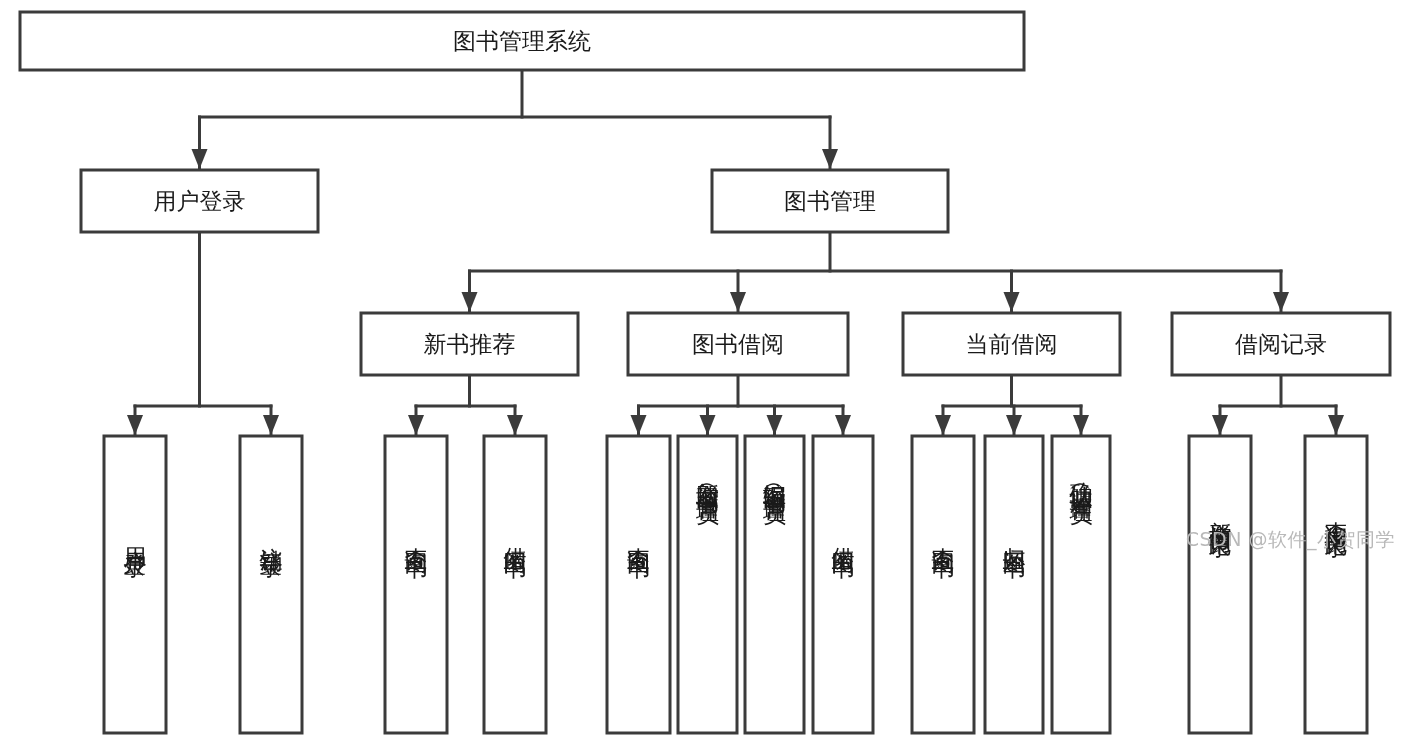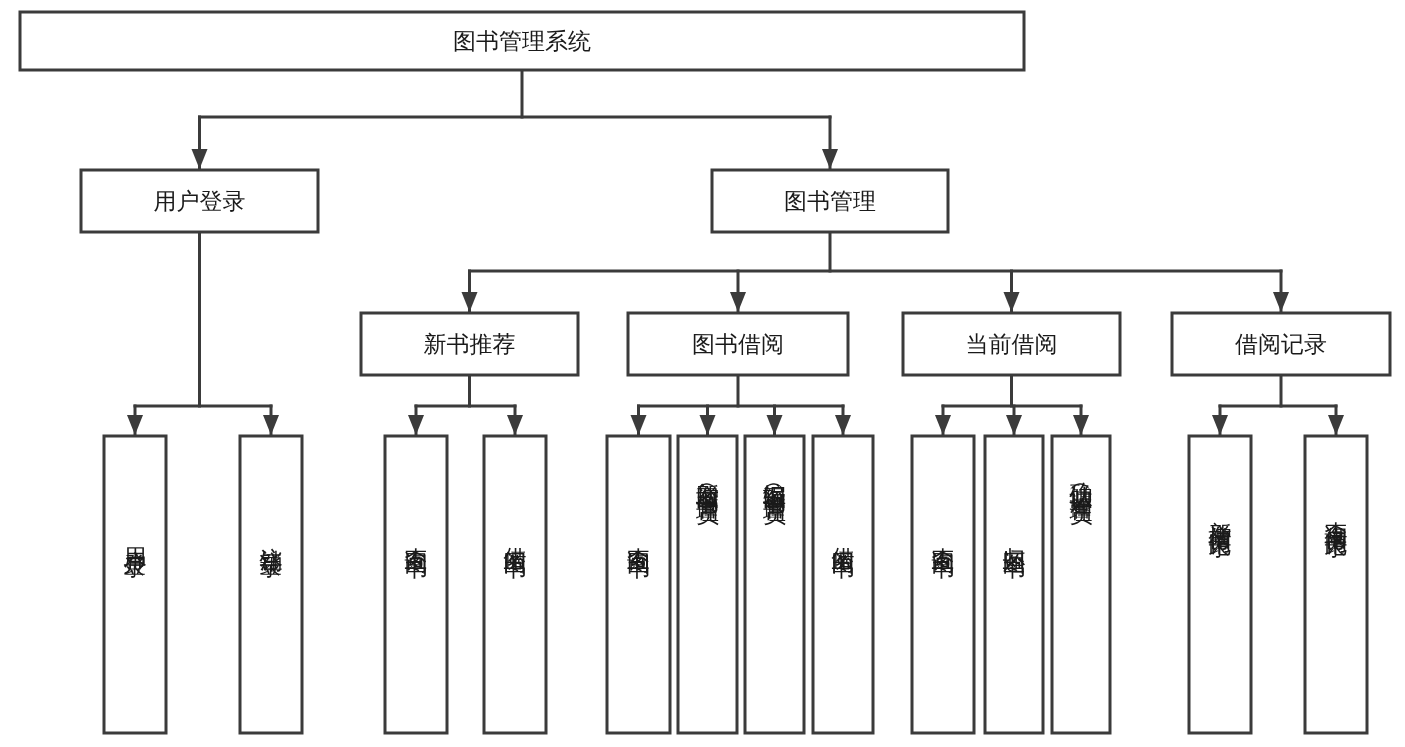--- a/index.html
+++ b/index.html
@@ -218,13 +218,14 @@
         <div class="vert-label" style="margin-top: 27.5px;">确认归还（管理员）</div>
       </div>
       <div class="vert-holder" style="left: 1189px; top: 436px; width: 62px; height: 297px;">
         <div class="vert-label" style="margin-top: 66.5px;">新增借阅记录</div>
       </div>
       <div class="vert-holder" style="left: 1305px; top: 436px; width: 62px; height: 297px;">
         <div class="vert-label" style="margin-top: 66.5px;">查询借阅记录</div>
       </div>
     </div>
 
+  <div class="watermark">CSDN @软件_小贺同学</div>
 </div>
 
 </body></html>

